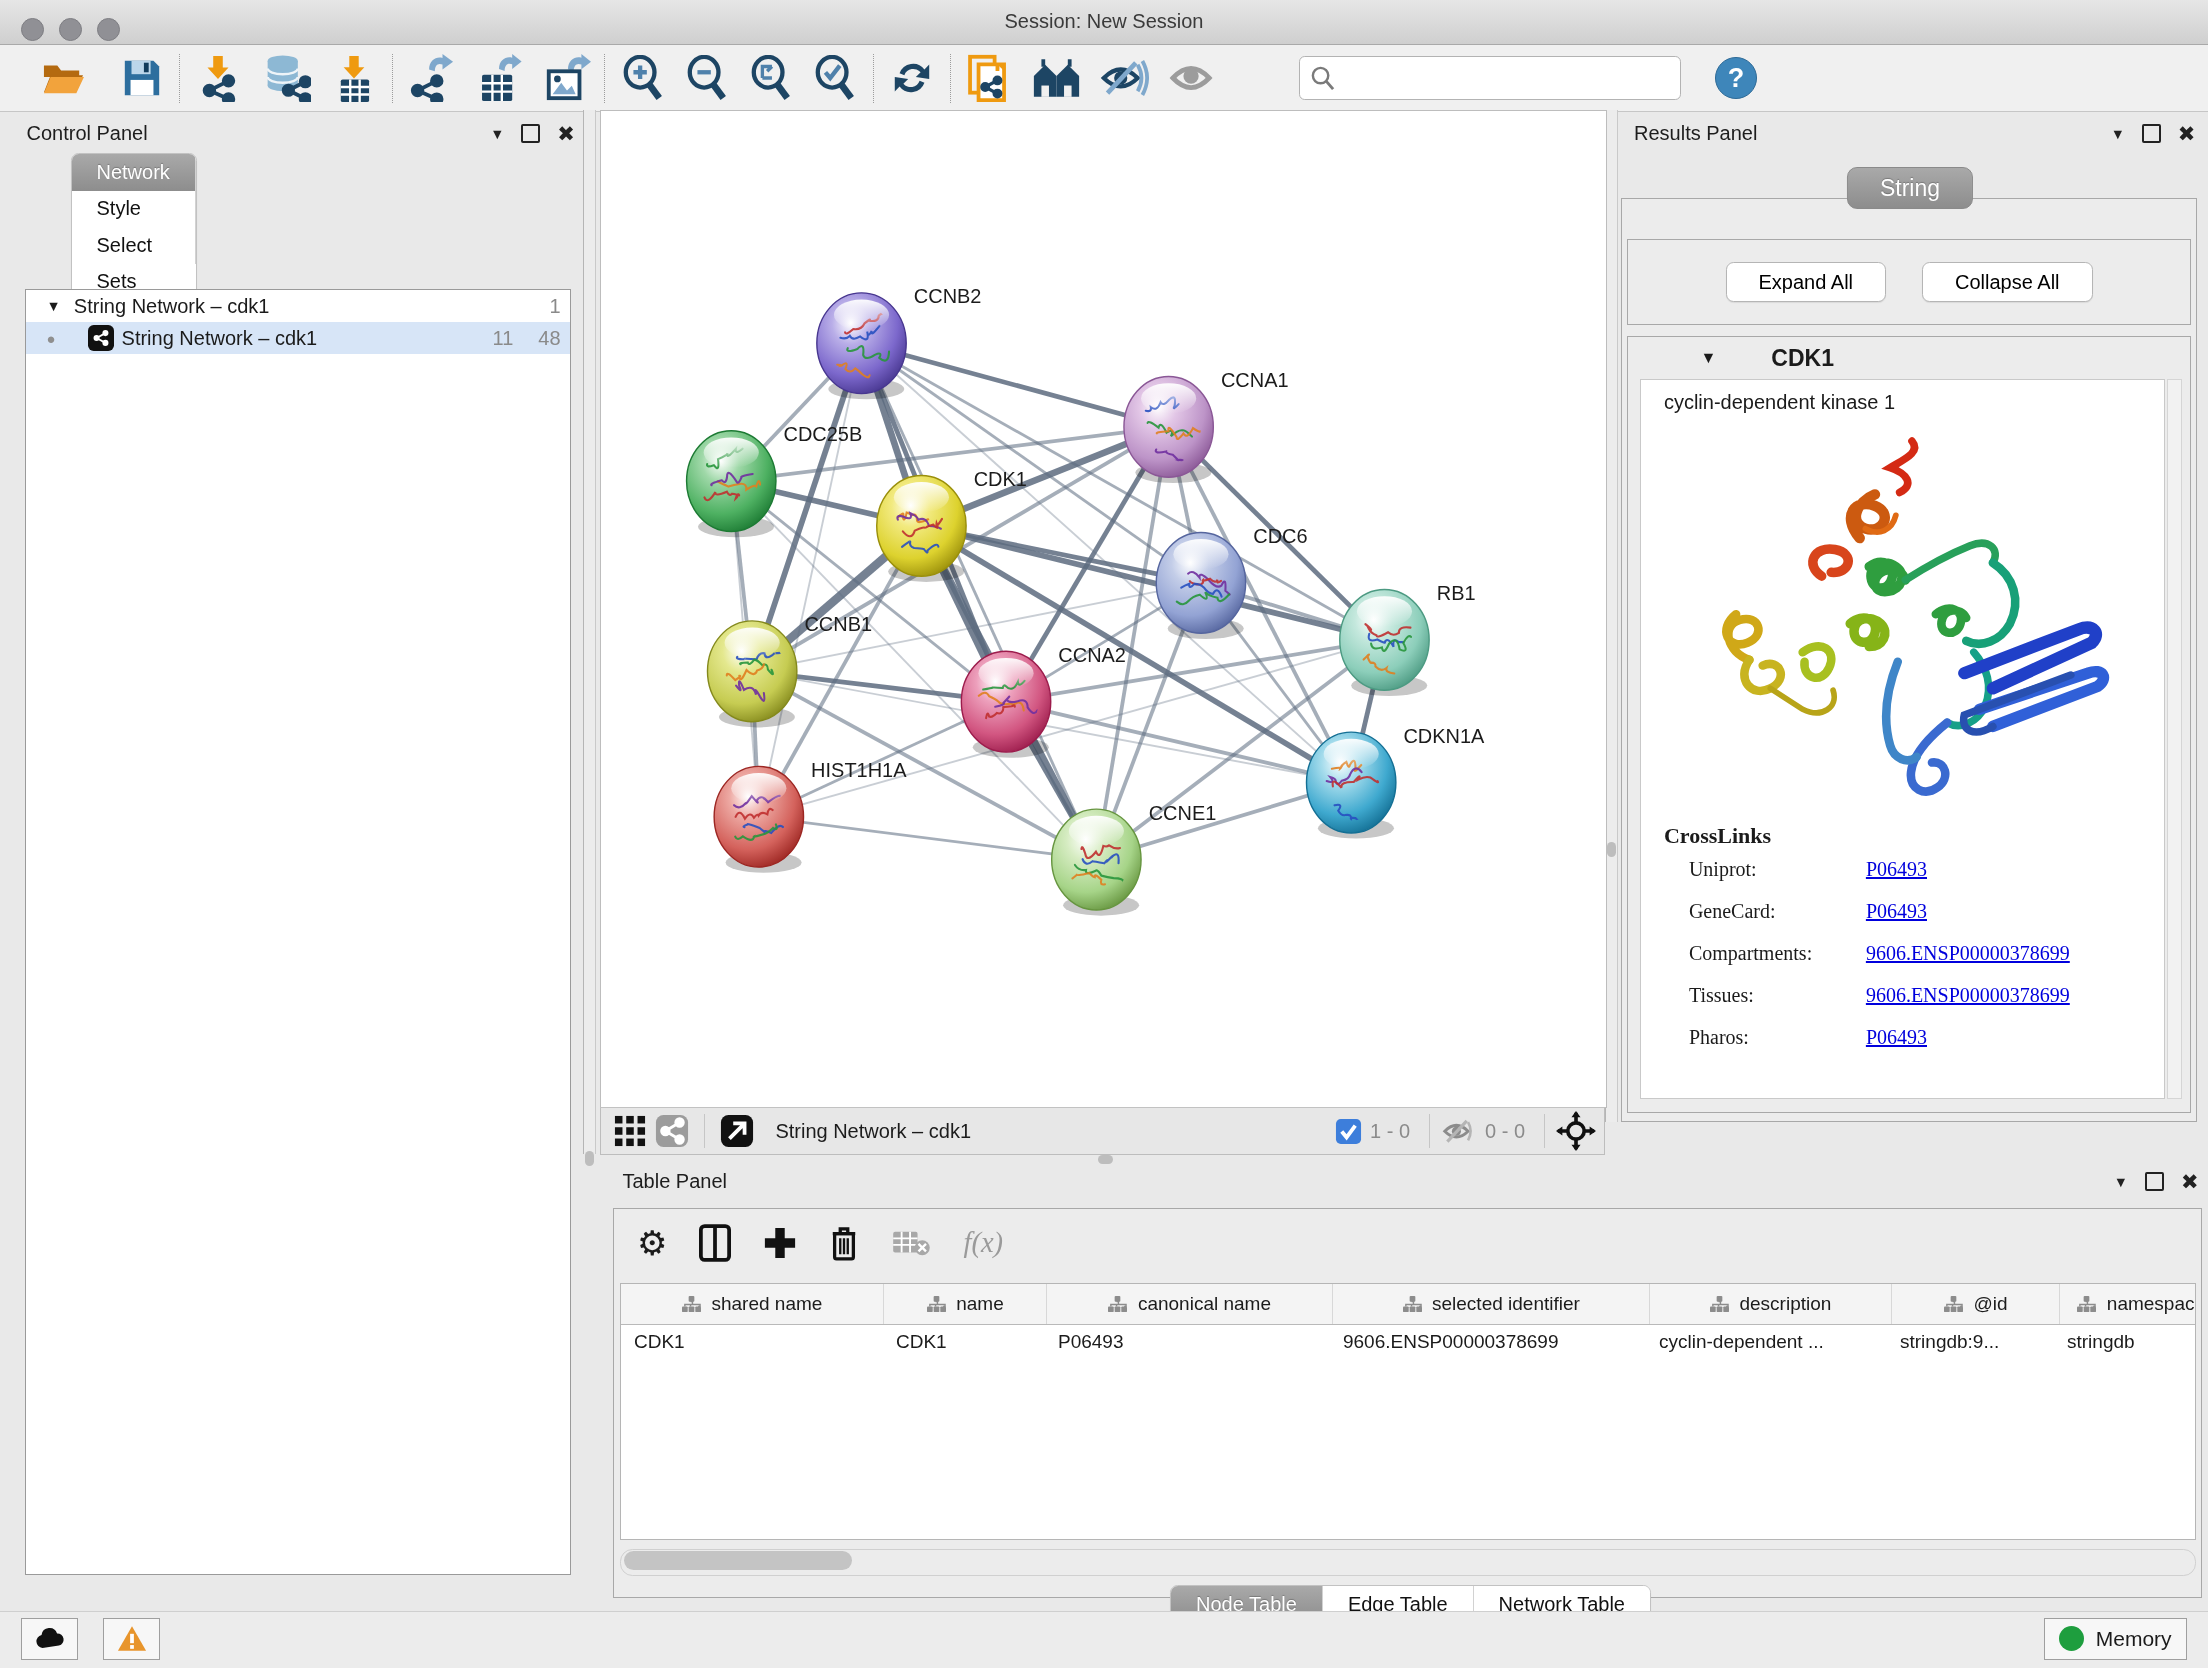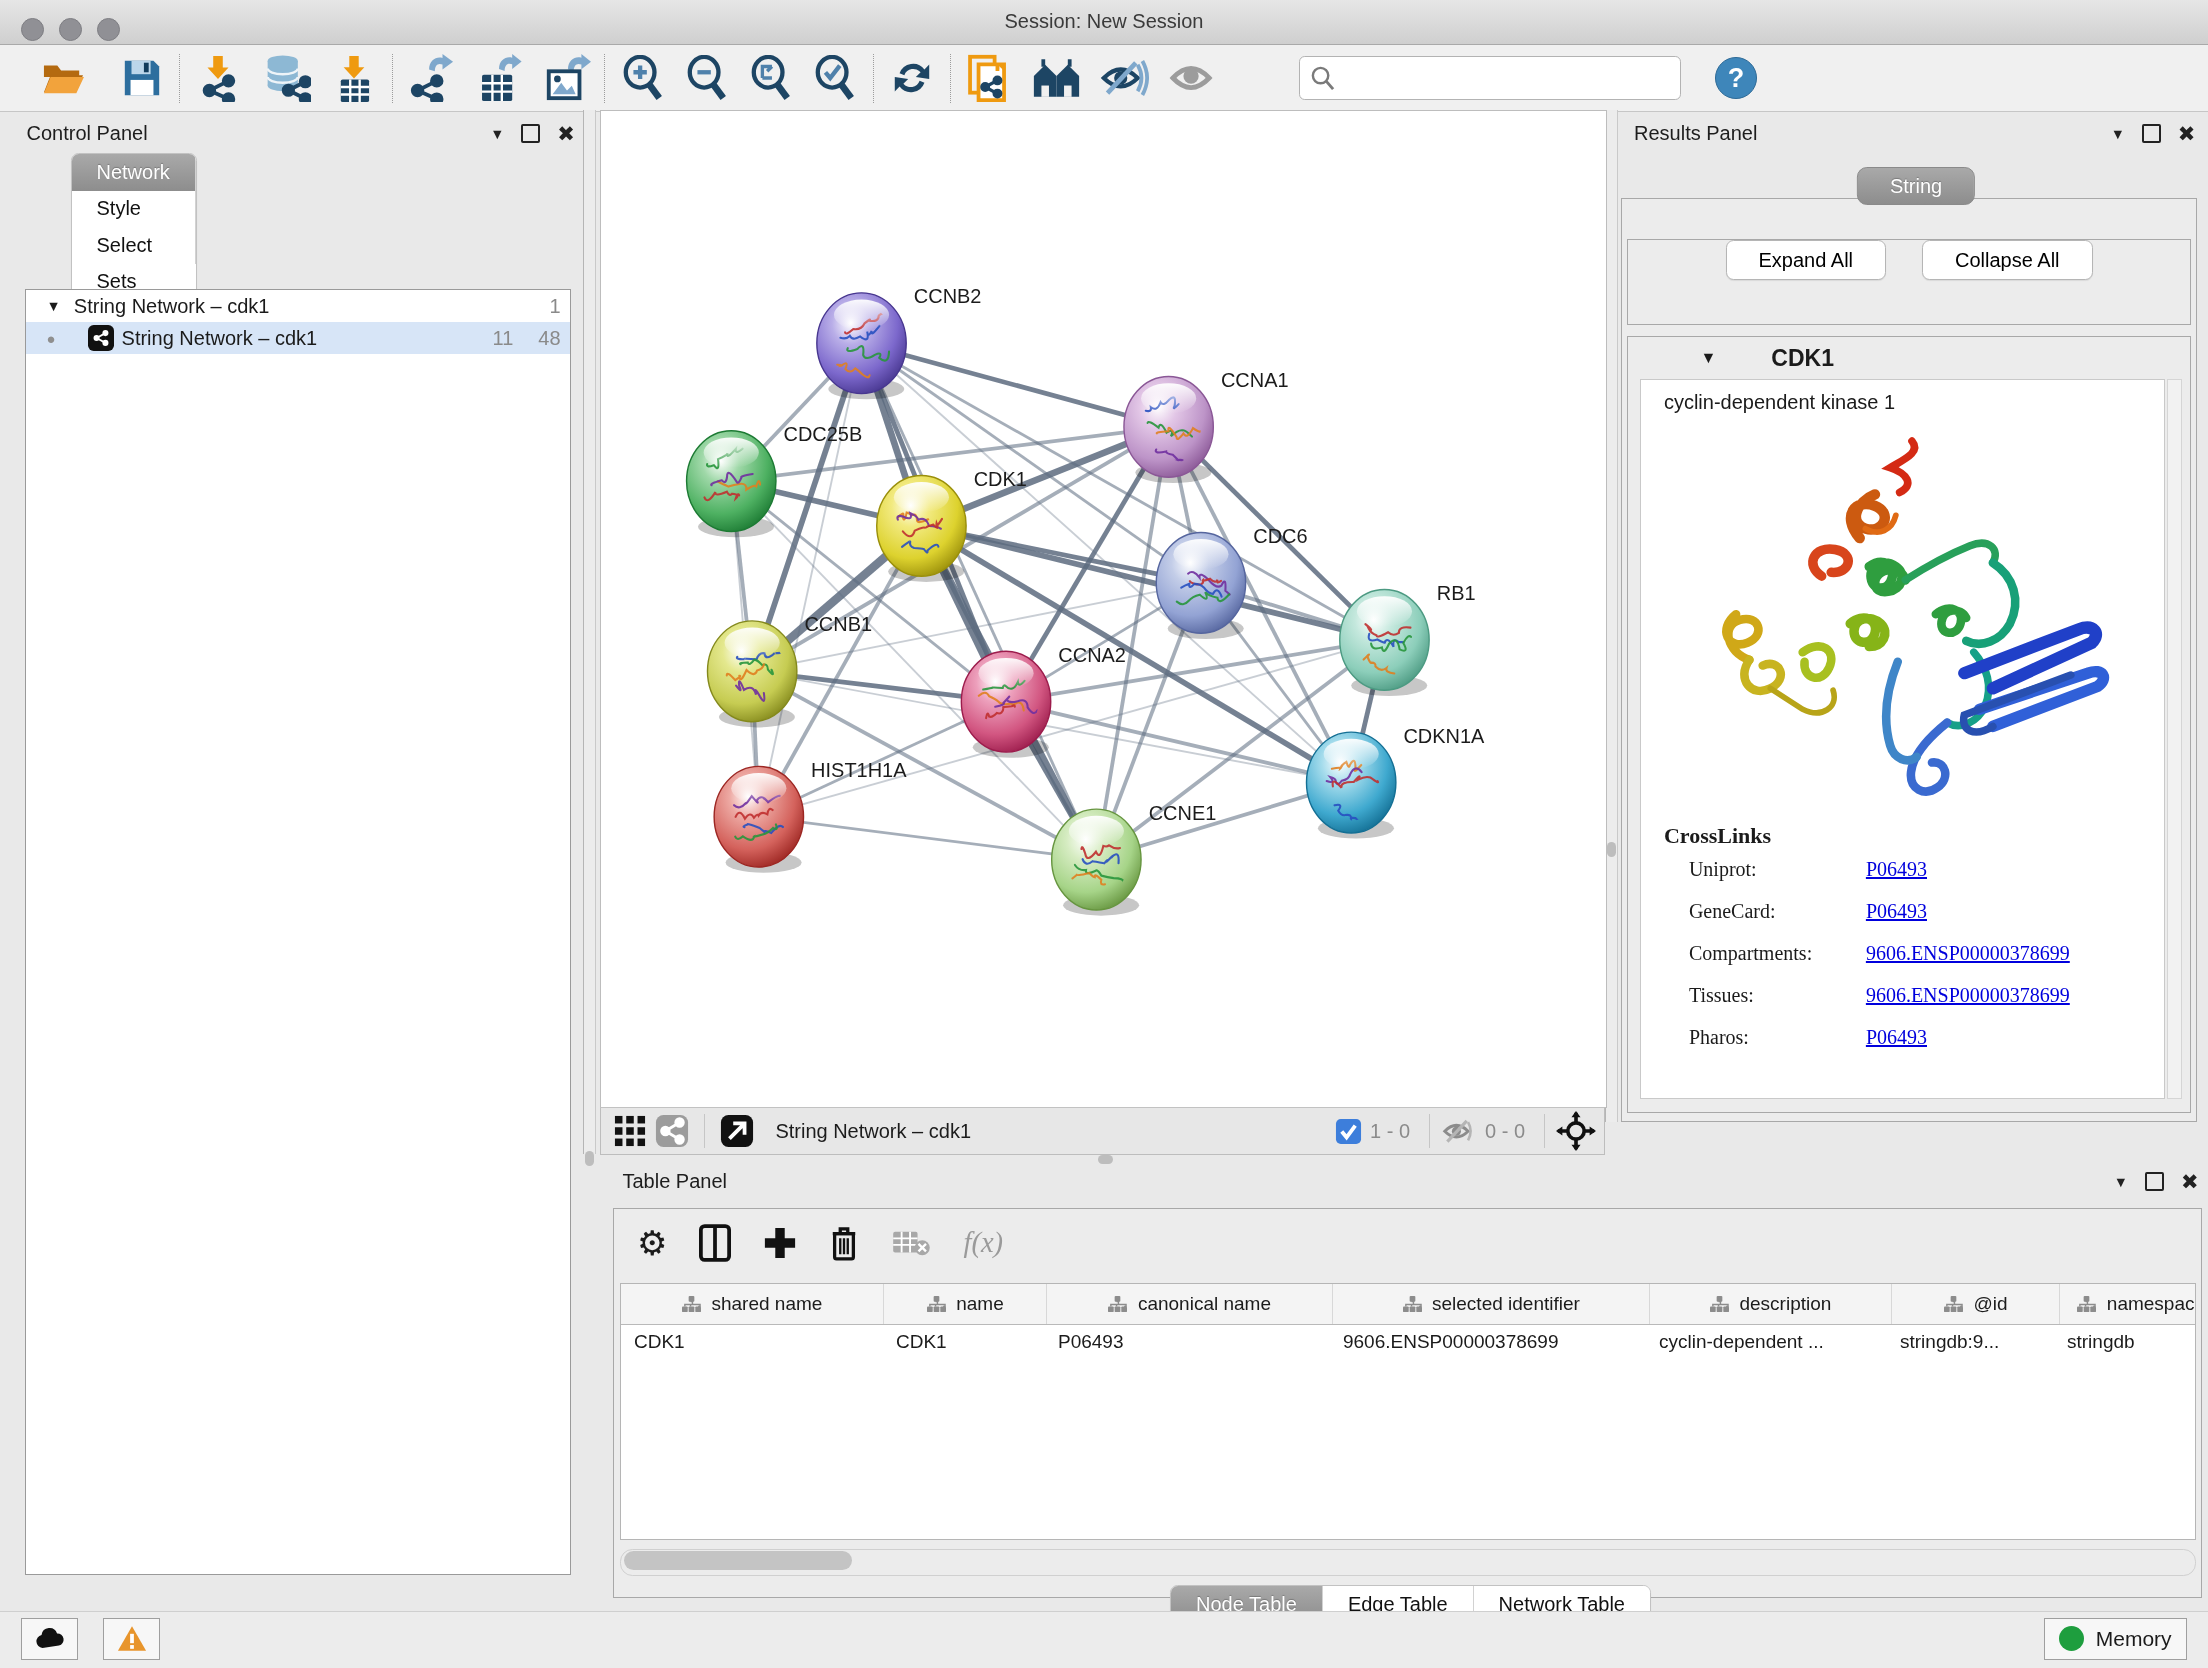--- a/index.html
+++ b/index.html
@@ -66,23 +66,23 @@
   .nf-sep{width:0;height:34px;border-left:1px solid #c6c6c6;margin:0 11.4px;}
   #nf-title{font-size:20px;color:#1c1c1c;margin-left:17px;flex:1;}
   .nf-count{color:#8b8b8b;font-size:20px;margin:0 7.6px;}
   #hsplit{position:absolute;left:600px;top:1155px;width:1005px;height:13.3px;}
   
   #results-panel{position:absolute;left:1617px;top:118px;width:586px;height:1004px;}
   #rp-outer{position:absolute;left:3.8px;right:5.7px;top:80px;bottom:0;
     border:1.4px solid #a8a8a8;background:#ececec;}
   #rp-tab{position:absolute;left:50%;transform:translateX(-50%);top:49px;z-index:3;
     background:linear-gradient(#a9a9a9,#8d8d8d);color:#fff;padding:6.7px 32px;border-radius:10px;
-    border:1px solid #8a8a8a;font-size:20px;text-shadow:0 -1px 1px rgba(0,0,0,.25);margin-left:6px;}
+    border:1px solid #8a8a8a;font-size:23px;text-shadow:0 -1px 1px rgba(0,0,0,.25);}
   #rp-buttons{margin:40px 5.7px 5.7px 5.7px;border:1.4px solid #a8a8a8;height:84px;
-    display:flex;align-items:flex-start;justify-content:center;gap:36px;}
+    display:flex;align-items:center;justify-content:center;gap:36px;}
   .rp-btn{background:#fff;border:1px solid #b5b5b5;border-radius:7.6px;padding:7.6px 32px;
     font-size:20px;box-shadow:0 1px 1px rgba(0,0,0,.08);}
   #rp-cdk1{position:absolute;left:5.7px;right:5.7px;top:137px;bottom:7.6px;border:1.4px solid #a8a8a8;}
   #rp-cdk1-header{height:42px;display:flex;align-items:center;}
   #rp-cdk1-header .tri{margin-left:72px;font-size:16px;}
   #rp-cdk1-header .name{margin-left:55px;font-weight:bold;font-size:23px;}
   #rp-white{position:absolute;left:11.4px;right:25px;top:42px;bottom:13.3px;background:#fff;
     border:1px solid #c9c9c9;padding:7.6px 0 0 23px;overflow:hidden;}
   #rp-desc{font-size:20px;margin-top:3.8px;}
   #protein-wrap{margin:9.5px 0 0 15px;}

